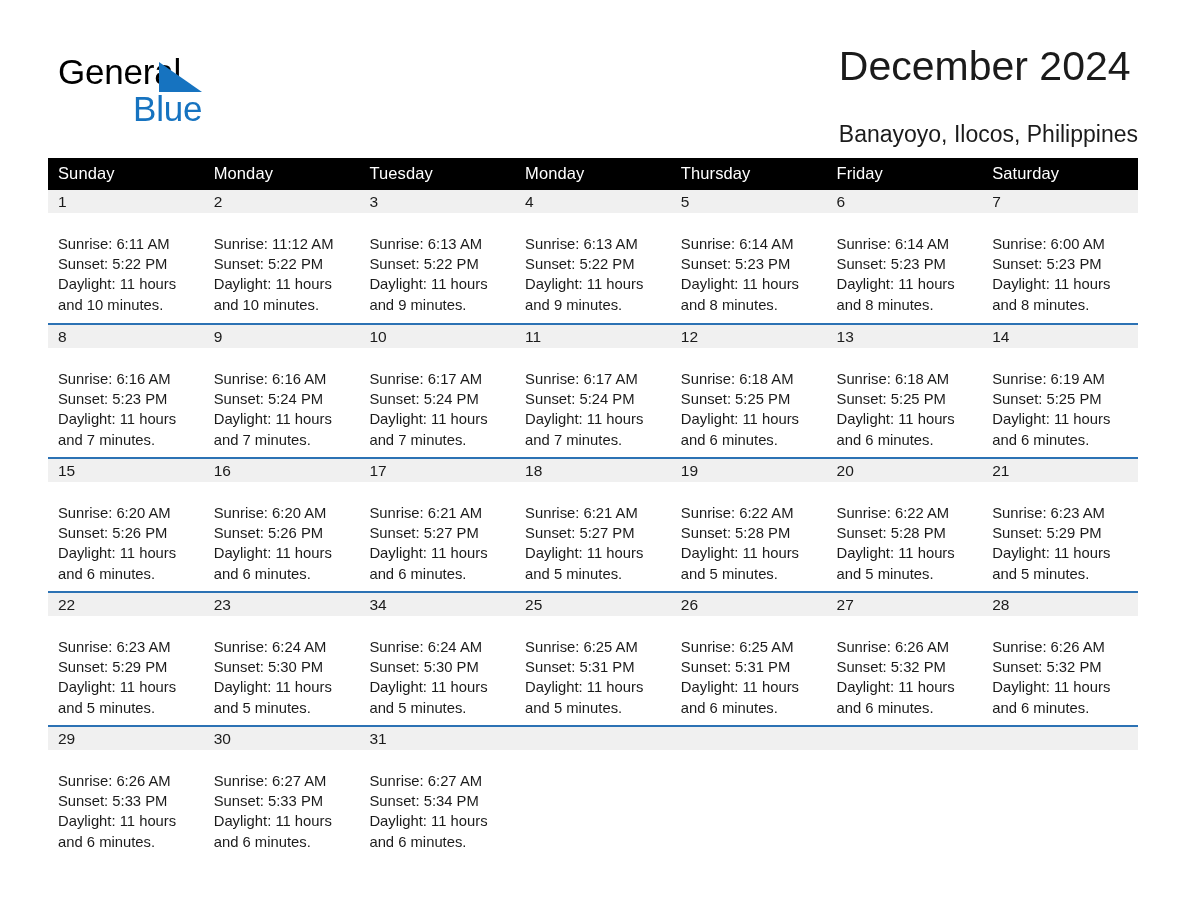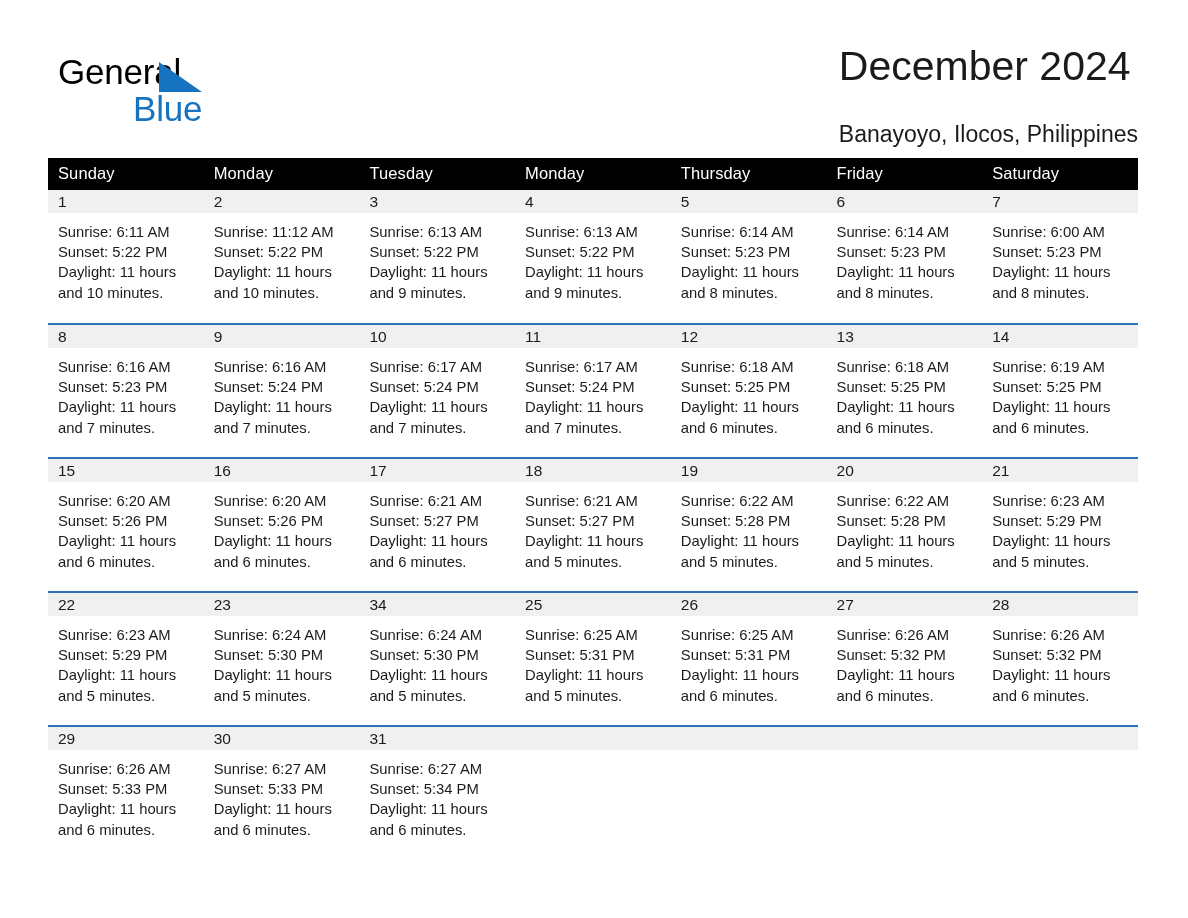--- a/index.html
+++ b/index.html
@@ -124,20 +124,21 @@
   .daynum {
     background: #f0f0f0;
     height: 23px;
     padding: 1px 0 0 10px;
     font-size: 15.5px;
     line-height: 22px;
     color: #1b1b1b;
   }
   .cell-body {
     padding: 9px 8px 0 10px;
+    margin-top: 12px;
   }
   .cell-body .ln {
     font-size: 14.8px;
     line-height: 20.2px;
     color: #1b1b1b;
     white-space: nowrap;
   }
   td.empty .daynum { background: #f0f0f0; }
   td.empty .cell-body { }
 </style>

